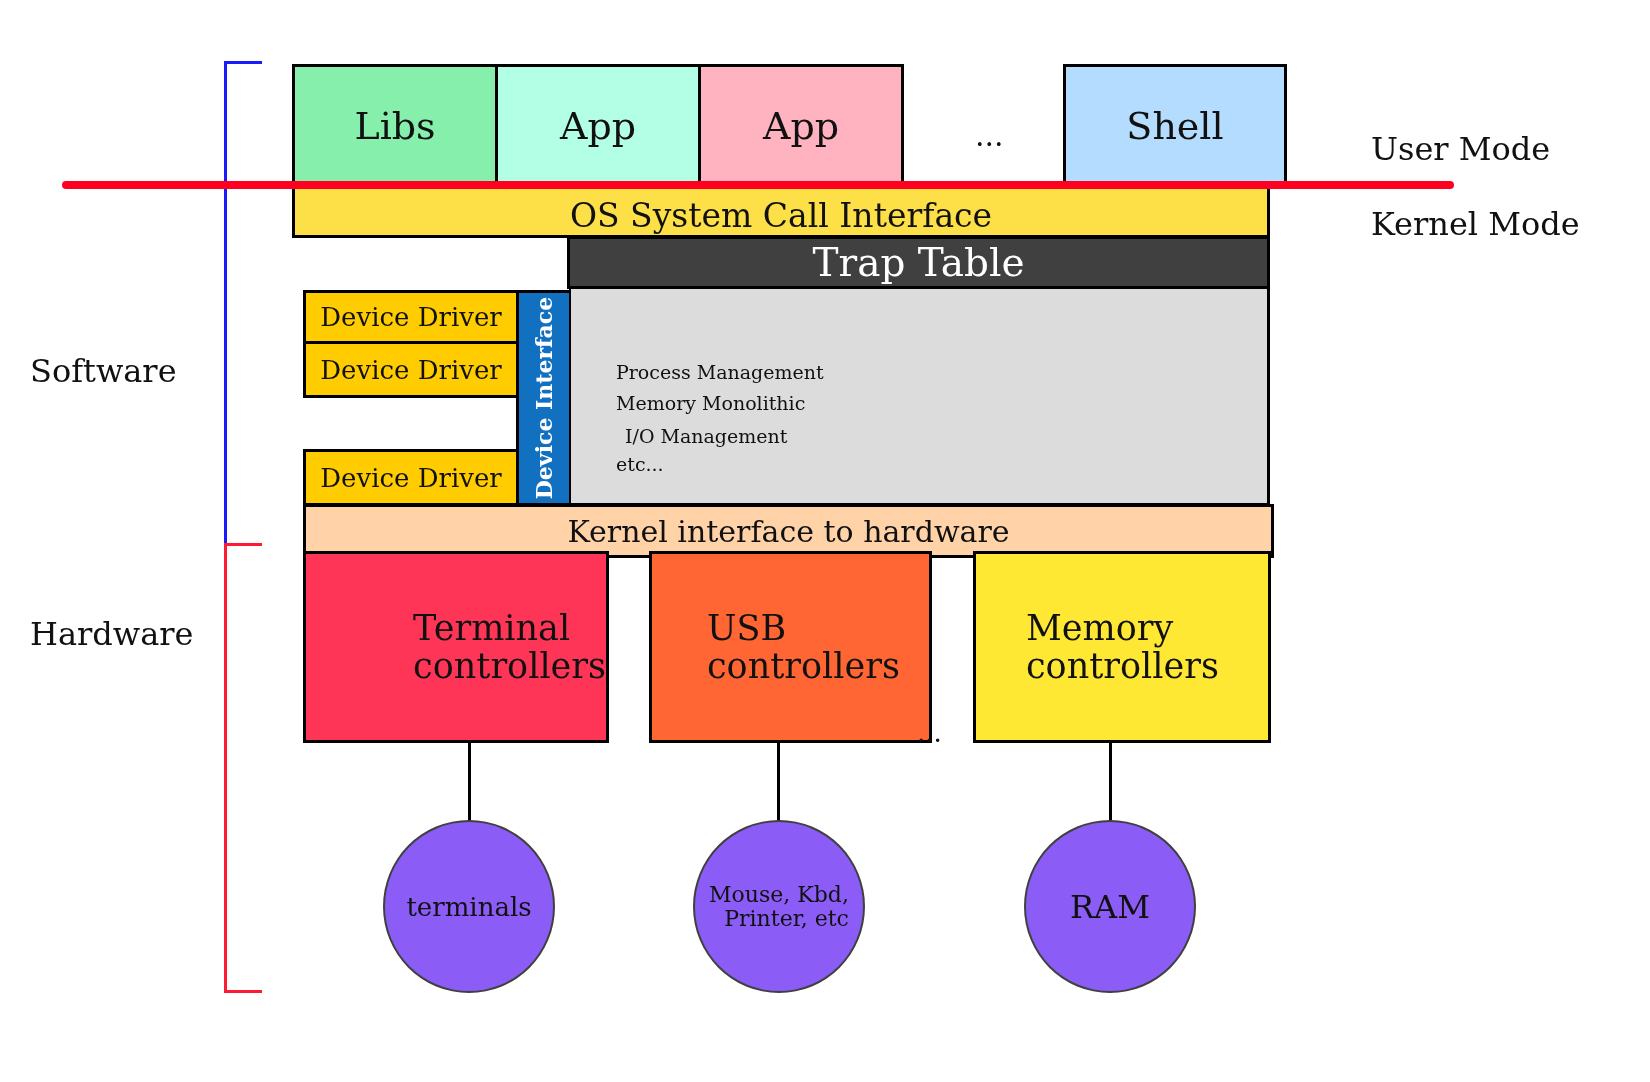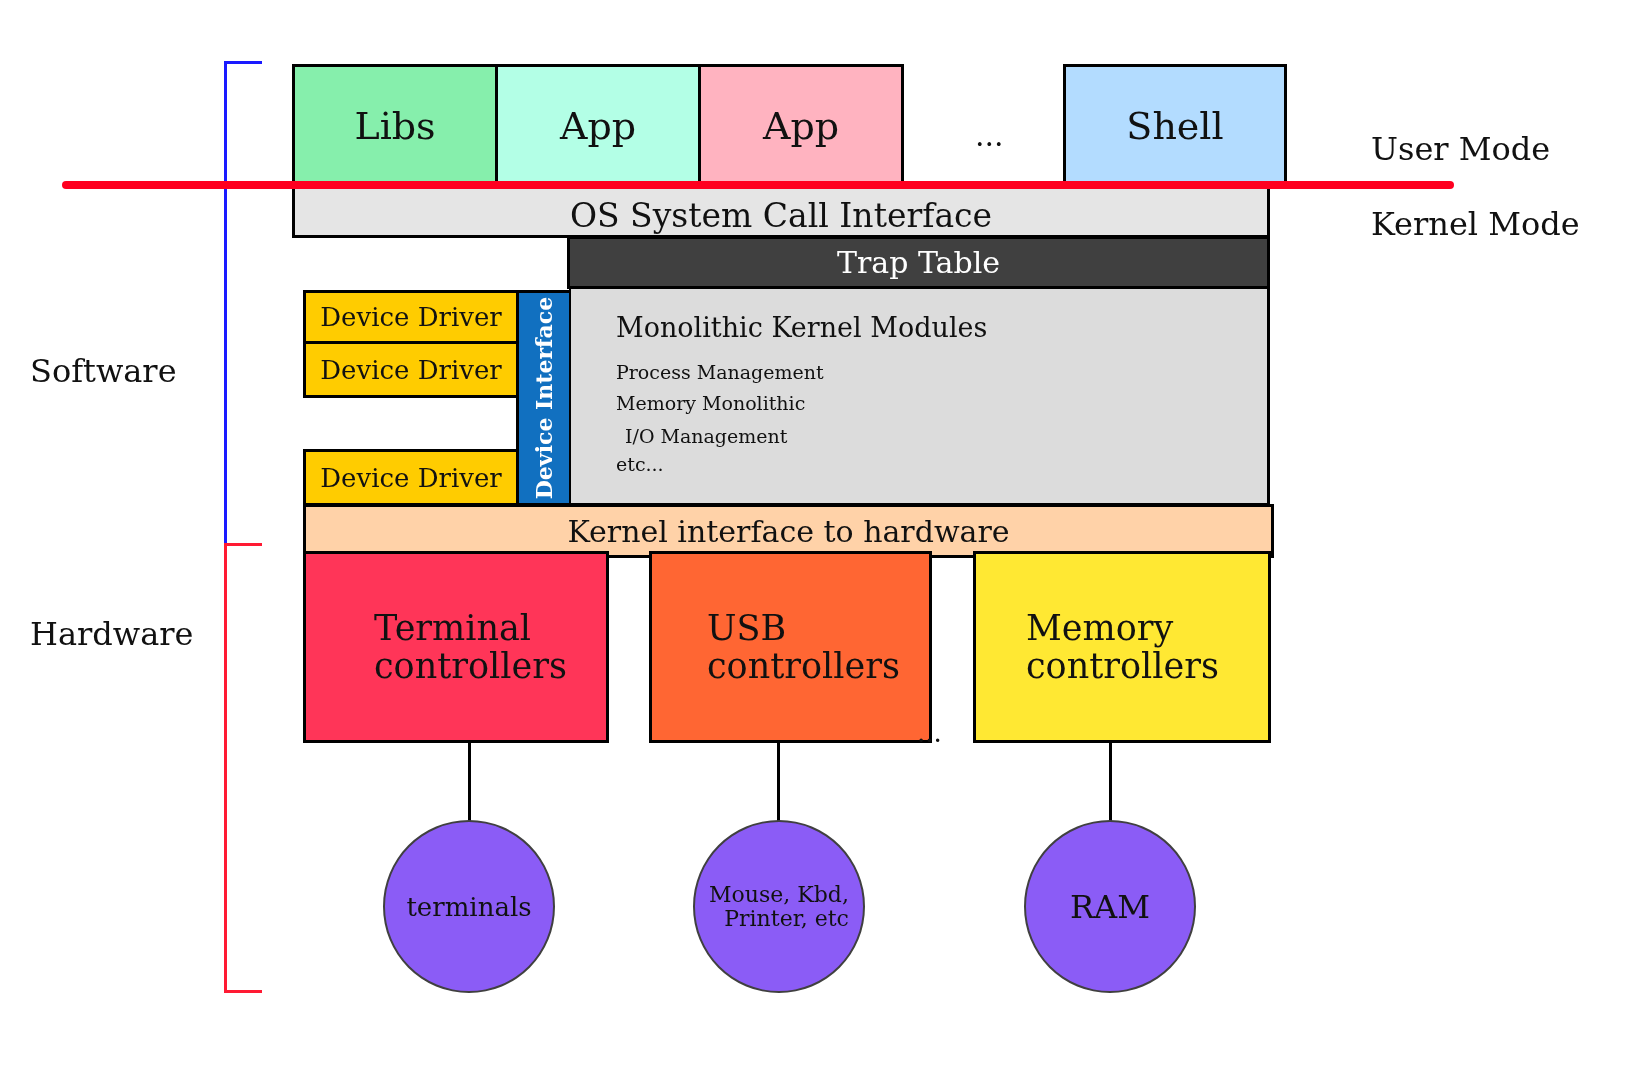--- a/index.html
+++ b/index.html
@@ -33,59 +33,58 @@
   <span>App</span>
 </div>
 <div class="abs box" style="left:698px; top:64px; width:206px; height:124px; background:#ffb3c0; font-size:38px;">
   <span>App</span>
 </div>
 <div class="lbl" style="left:975px; top:118px; font-size:30px;">...</div>
 <div class="abs box" style="left:1063px; top:64px; width:224px; height:124px; background:#b3dcff; font-size:38px;">
   <span>Shell</span>
 </div>
 
-<div class="abs box" style="left:292px; top:185px; width:978px; height:53px; background:#e5e5e5; font-size:33px; padding-top:8px;">
+<div class="abs box" style="left:292px; top:185px; width:978px; height:53px; background:#fde047; font-size:33px; padding-top:8px;">
   <span>OS System Call Interface</span>
 </div>
 
 <div class="abs" style="left:62px; top:181px; width:1392px; height:8px; background:#ff0020; border-radius:4px;"></div>
 <div class="lbl" style="left:1371px; top:130px; font-size:32px;">User Mode</div>
 <div class="lbl" style="left:1371px; top:205px; font-size:32px;">Kernel Mode</div>
 
-<div class="abs box" style="left:567px; top:236px; width:703px; height:53px; background:#404040; color:#ffffff; font-size:30px;">
+<div class="abs box" style="left:567px; top:236px; width:703px; height:53px; background:#404040; color:#ffffff; font-size:39px;">
   <span>Trap Table</span>
 </div>
 
 <div class="abs box" style="left:303px; top:290px; width:216px; height:54px; background:#ffcc00; font-size:26px;">
   <span>Device Driver</span>
 </div>
 <div class="abs box" style="left:303px; top:341px; width:216px; height:57px; background:#ffcc00; font-size:26px;">
   <span>Device Driver</span>
 </div>
 <div class="abs box" style="left:303px; top:449px; width:216px; height:57px; background:#ffcc00; font-size:26px;">
   <span>Device Driver</span>
 </div>
 
 <div class="abs box" style="left:516px; top:290px; width:56px; height:216px; background:#1170c0; color:#ffffff;">
   <span style="transform:rotate(-90deg); white-space:nowrap; font-size:22px; font-weight:bold; display:inline-block;">Device Interface</span>
 </div>
 
 <div class="abs" style="left:569px; top:286px; width:701px; height:220px; background:#dcdcdc; border:3px solid #000; border-left-width:2px;">
-  <div class="lbl" style="left:45px; top:23px; font-size:27px;">Monolithic Kernel Modules</div>
   <div class="lbl" style="left:45px; top:72px; font-size:19px;">Process Management</div>
   <div class="lbl" style="left:45px; top:103px; font-size:19px;">Memory Monolithic</div>
   <div class="lbl" style="left:45px; top:136px; font-size:19px;margin-left:9px;">I/O Management</div>
   <div class="lbl" style="left:45px; top:164px; font-size:19px;">etc...</div>
 </div>
 
 <div class="abs box" style="left:303px; top:504px; width:971px; height:54px; background:#ffd2a8; font-size:30px;">
   <span>Kernel interface to hardware</span>
 </div>
 
-<div class="abs box" style="left:303px; top:551px; width:306px; height:192px; background:#ff3558; font-size:35px; line-height:38px; justify-content:flex-start; padding-left:68px; text-align:left;">
+<div class="abs box" style="left:303px; top:551px; width:306px; height:192px; background:#ff3558; font-size:35px; line-height:38px; justify-content:flex-end; padding-left:68px; text-align:left;">
   <div>
       <div>Terminal</div>
   <div>controllers</div>
     </div>
 </div>
 <div class="abs box" style="left:606px; top:551px; width:283px; height:192px; background:#ff6633; font-size:35px; line-height:38px; justify-content:flex-start; padding-left:55px; text-align:left;margin-left:43px;">
   <div>
       <div>USB</div>
   <div>controllers</div>
     </div>

